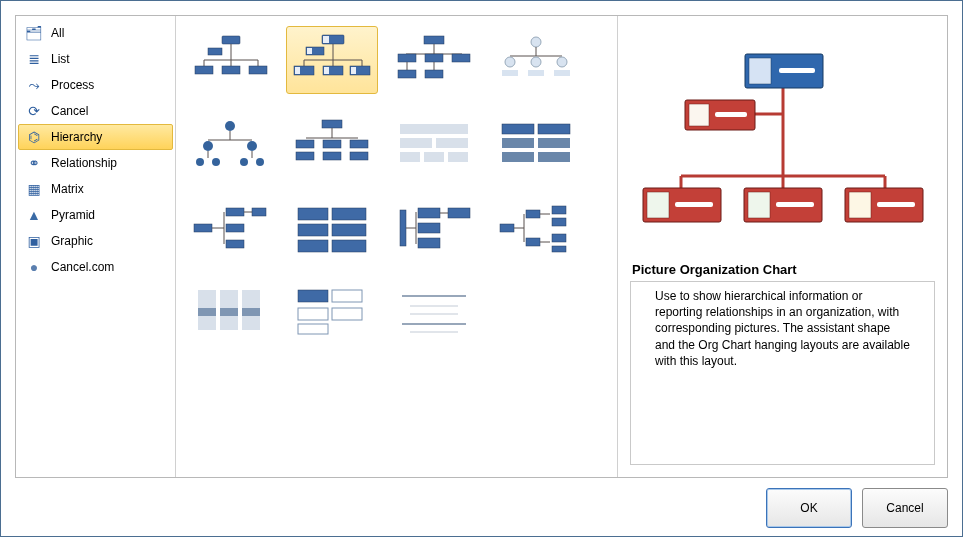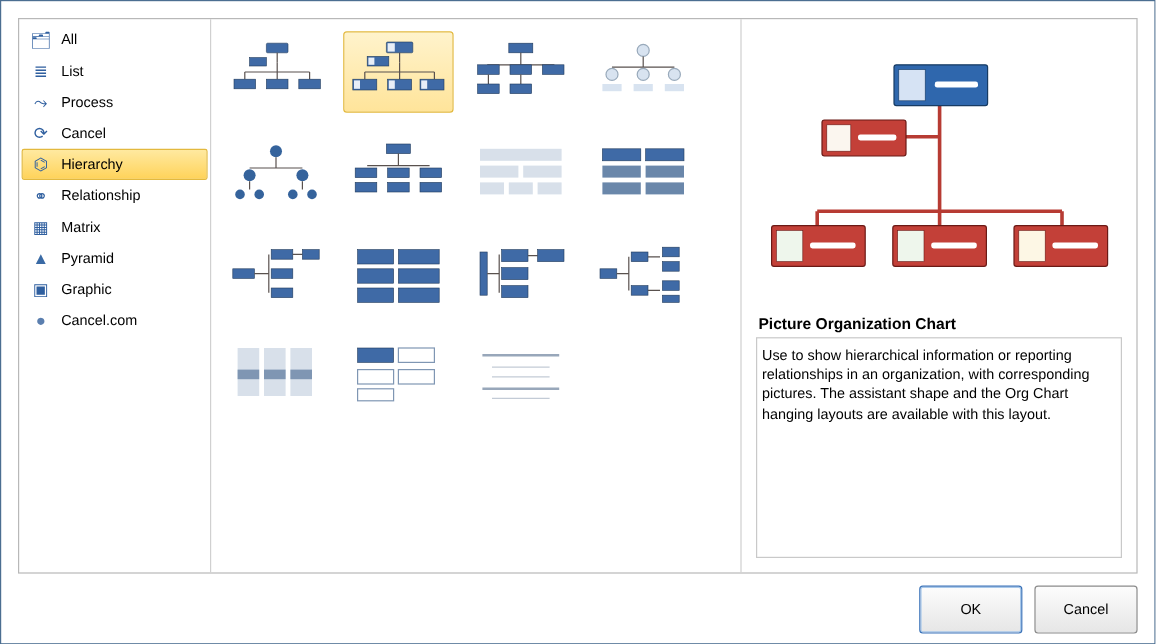--- a/index.html
+++ b/index.html
@@ -109,21 +109,21 @@
     display:flex; flex-direction:column;
   }
   .preview-img {
     flex:0 0 auto;
     height: 230px;
     display:flex; align-items:center; justify-content:center;
   }
   .preview-title { font-weight:bold; font-size:13px; margin:6px 2px 4px; }
   .preview-desc {
     border:1px solid #c9c9c9;
-    padding:6px 4px;
+    padding:6px 24px;
     font-size:12px;
     line-height:1.35;
     flex:1;
     overflow:auto;
     min-height: 110px;
   }
 
   .buttons {
     display:flex; justify-content:flex-end;
     gap:10px; padding-top:10px;

